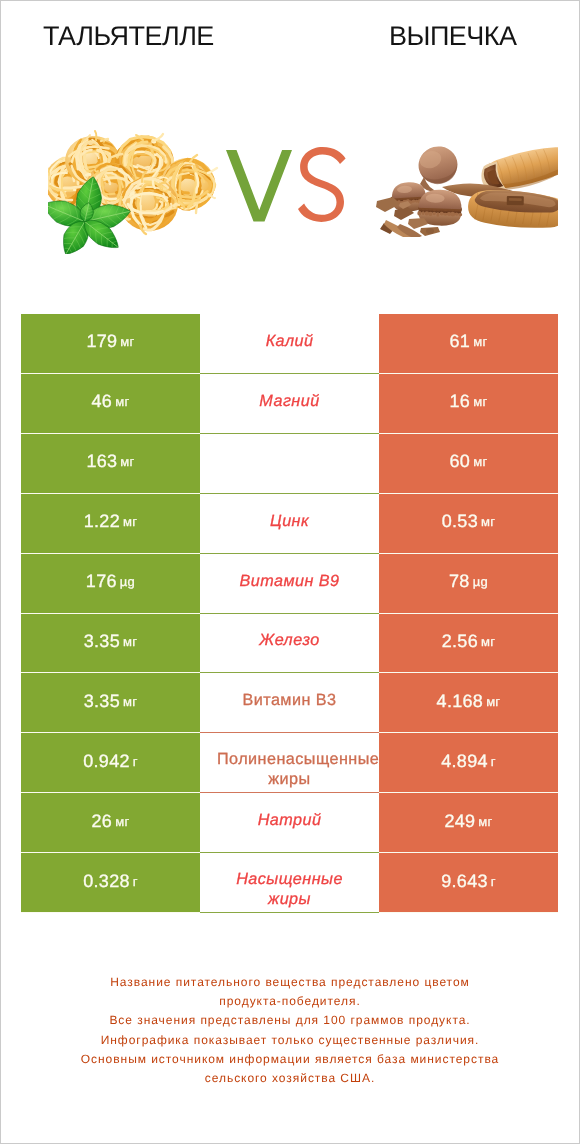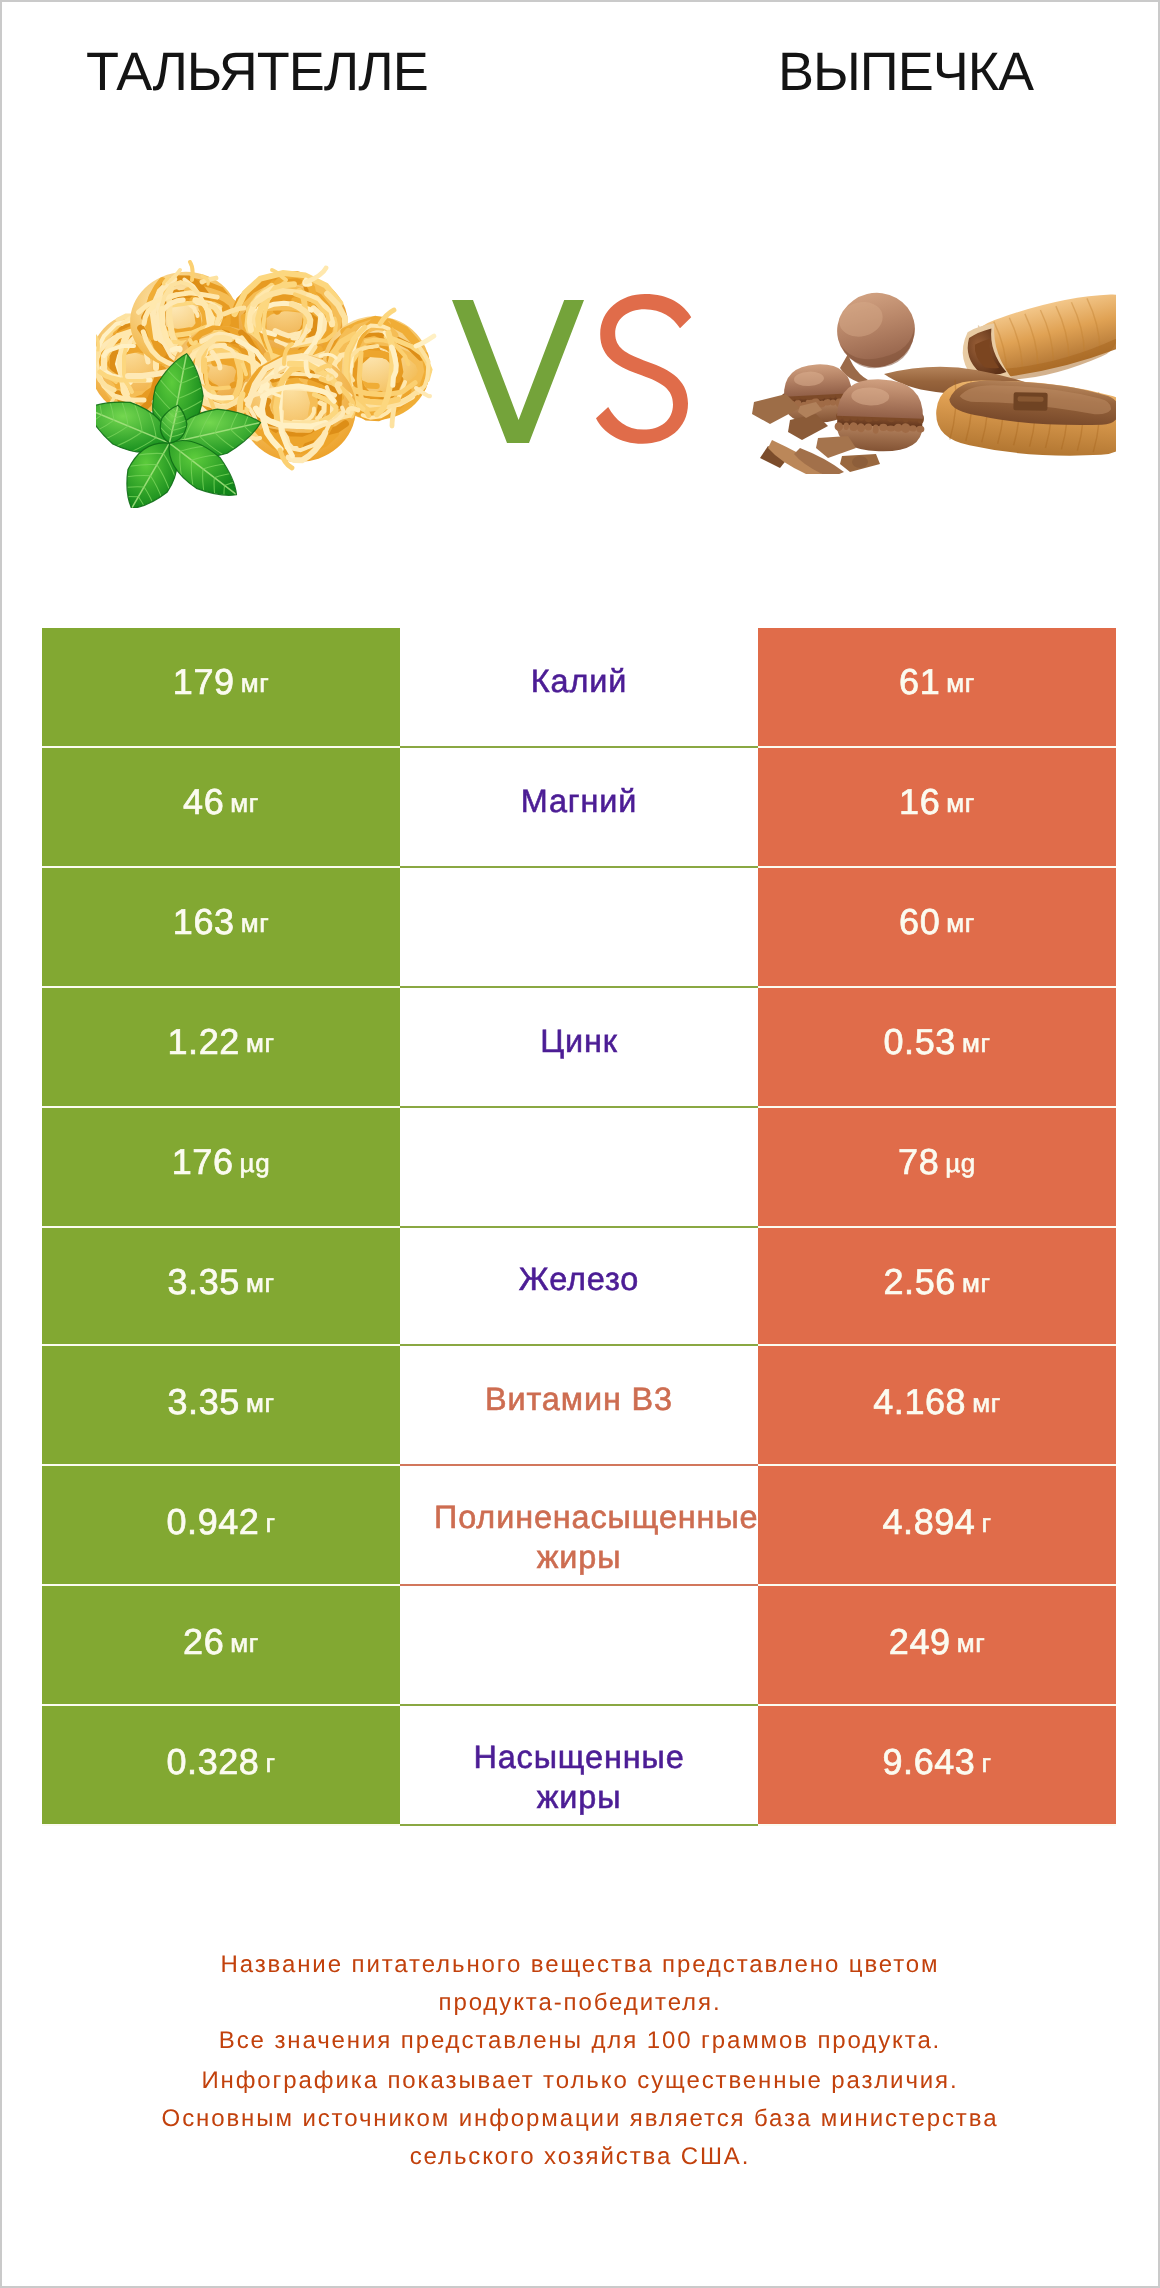--- a/index.html
+++ b/index.html
@@ -33,21 +33,21 @@
   .cell.mid{left:179px;width:179px;}
   .cell.right{left:358px;width:179px;}
   .col-val{color:#fbfbf0;}
   .num{font-size:18px;font-weight:400;letter-spacing:.3px;position:relative;top:-2px;-webkit-text-stroke:.35px currentColor;}
   .unit{font-size:13px;font-weight:400;letter-spacing:.3px;margin-left:3px;position:relative;top:-2px;-webkit-text-stroke:.3px currentColor;}
   .lab{font-size:16.2px;font-weight:400;line-height:20px;letter-spacing:.45px;
        -webkit-text-stroke:0.3px currentColor;
        text-align:center;white-space:nowrap;position:relative;top:-3px;}
   .lab-wrap{white-space:normal;width:145px;top:6px;}
   
-  .lab-green{color:#4c1d95;}
+  .lab-green{color:#ef4444;font-style:italic;}
   .lab-orange{color:#cd6d51;}
   .sep{position:absolute;left:0;width:537px;height:1px;}
   .sep .s-side{position:absolute;top:0;height:1px;background:#fbfbf0;}
   .sep .s-l{left:0;width:179px;}
   .sep .s-r{left:358px;width:179px;}
   .sep .s-m{position:absolute;left:179px;top:0;width:179px;height:1px;}
   .sep-green .s-m{background:#8aa843;}
   .sep-orange .s-m{background:#d2775c;}
 
   
@@ -792,20 +792,23 @@
       <div class="sep sep-green" style="top: 238.6px;">
         <div class="s-side s-l"></div>
         <div class="s-m"></div>
         <div class="s-side s-r"></div>
       </div>
       <div class="row" style="top: 239.6px;">
         <div class="cell left col-val">
           <span class="num">176</span>
           <span class="unit">µg</span>
         </div>
+        <div class="cell mid">
+          <span class="lab lab-green">Витамин B9</span>
+        </div>
         <div class="cell right col-val">
           <span class="num">78</span>
           <span class="unit">µg</span>
         </div>
       </div>
       <div class="sep sep-green" style="top: 298.5px;">
         <div class="s-side s-l"></div>
         <div class="s-m"></div>
         <div class="s-side s-r"></div>
       </div>
@@ -860,20 +863,23 @@
       </div>
       <div class="sep sep-orange" style="top: 478.2px;">
         <div class="s-side s-l"></div>
         <div class="s-m"></div>
         <div class="s-side s-r"></div>
       </div>
       <div class="row" style="top: 479.2px;">
         <div class="cell left col-val">
           <span class="num">26</span>
           <span class="unit">мг</span>
+        </div>
+        <div class="cell mid">
+          <span class="lab lab-green">Натрий</span>
         </div>
         <div class="cell right col-val">
           <span class="num">249</span>
           <span class="unit">мг</span>
         </div>
       </div>
       <div class="sep sep-green" style="top: 538.1px;">
         <div class="s-side s-l"></div>
         <div class="s-m"></div>
         <div class="s-side s-r"></div>

